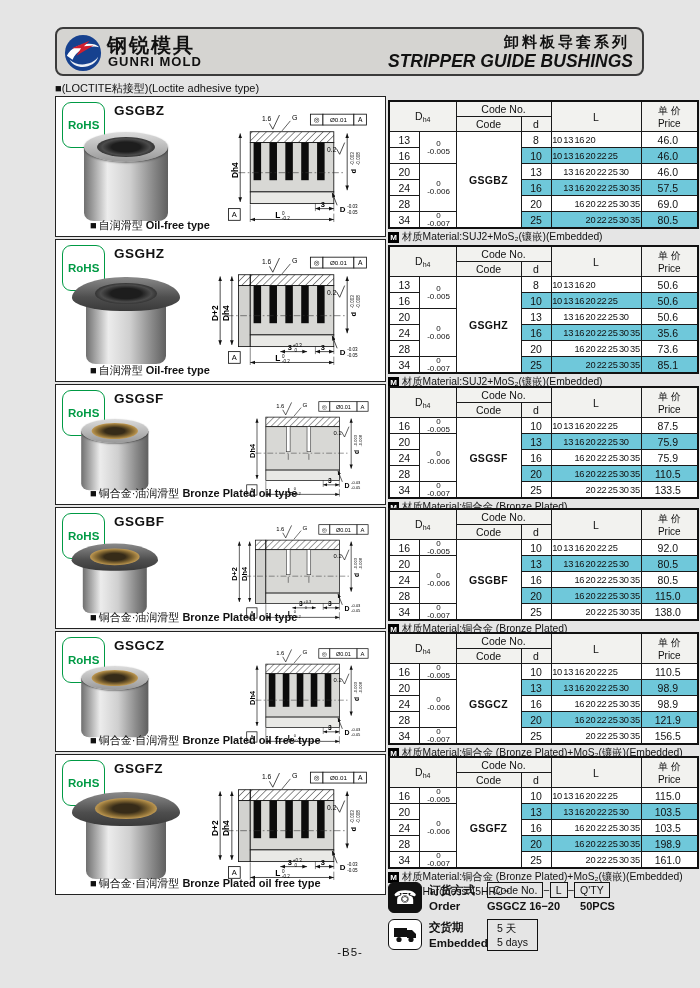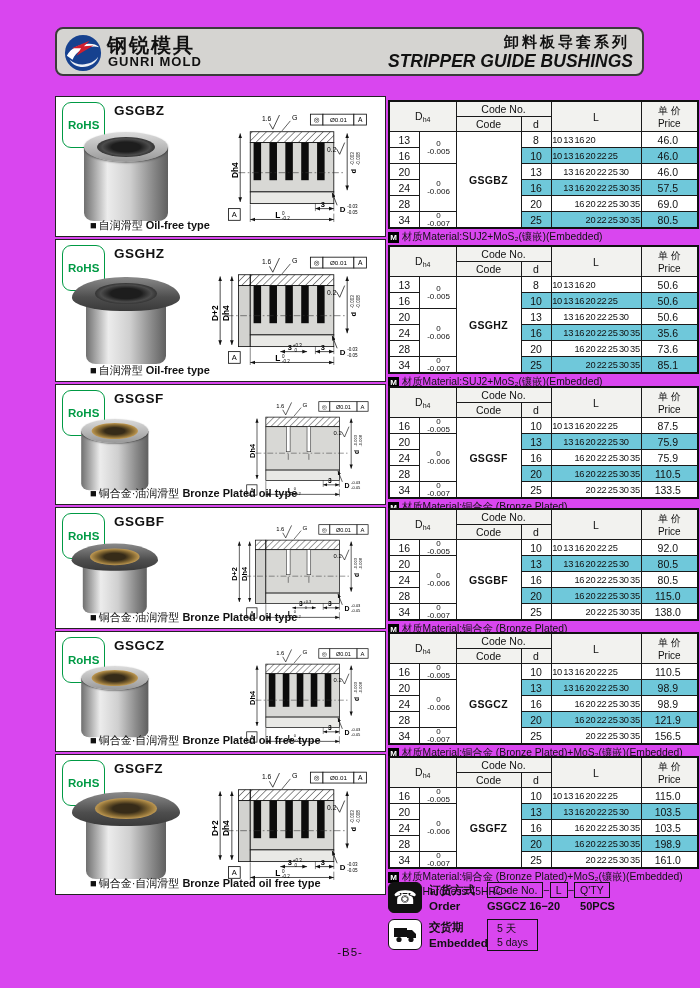--- a/index.html
+++ b/index.html
@@ -1,16 +1,16 @@
 <!DOCTYPE html>
 <html><head>
 <meta charset="utf-8">
 <style>
   html,body{margin:0;padding:0;background:#fff;}
-  #page{position:relative;width:700px;height:988px;background:#d946ef;overflow:hidden;
+  #page{position:relative;width:700px;height:988px;background:#e5e5e5;overflow:hidden;
         font-family:"Liberation Sans","DejaVu Sans",sans-serif;color:#111;}
   
   #hdr{position:absolute;left:55px;top:27px;width:589px;height:49px;background:#d5d4d1;
        border:2px solid #3b3b3b;border-radius:8px;box-sizing:border-box;}
   #hdr .logo{position:absolute;left:7px;top:5px;}
   #logo-cn{position:absolute;left:50px;top:3px;font-size:20px;font-weight:bold;letter-spacing:2px;}
   #logo-en{position:absolute;left:51px;top:25px;font-size:13px;font-weight:bold;letter-spacing:1px;}
   #title-cn{position:absolute;right:12px;top:4px;font-size:15px;font-weight:bold;letter-spacing:3px;}
   #title-en{position:absolute;right:9px;top:22px;font-size:17.5px;font-weight:bold;font-style:italic;}
   #subtitle{position:absolute;left:55px;top:81px;font-size:11px;}
@@ -86,20 +86,21 @@
         <path d="M8 15 L27 7 L21 13 L31 12 L13 23 L18 15 Z" fill="#cf2030"></path>
         <path d="M6 27 C14 35 30 33 36 24 C33 36 12 39 6 27 Z" fill="#fff" opacity="0.92"></path>
       </svg>
     </span>
     <div id="logo-cn">钢锐模具</div>
     <div id="logo-en">GUNRI MOLD</div>
     <div id="title-cn">卸料板导套系列</div>
     <div id="title-en">STRIPPER GUIDE BUSHINGS</div>
   </div>
 
+  <div id="subtitle">■(LOCTITE粘接型)(Loctite adhesive type)</div>
 
   <div id="sections">
       <div class="section" style="top: 96px; height: 141px;">
         <span class="rohs">RoHS</span>
         <span class="pcode">GSGBZ</span>
         <div class="photo">
           <div class="pbody"></div>
           <div class="ptop"></div>
           <div class="phole"></div>
         </div>

